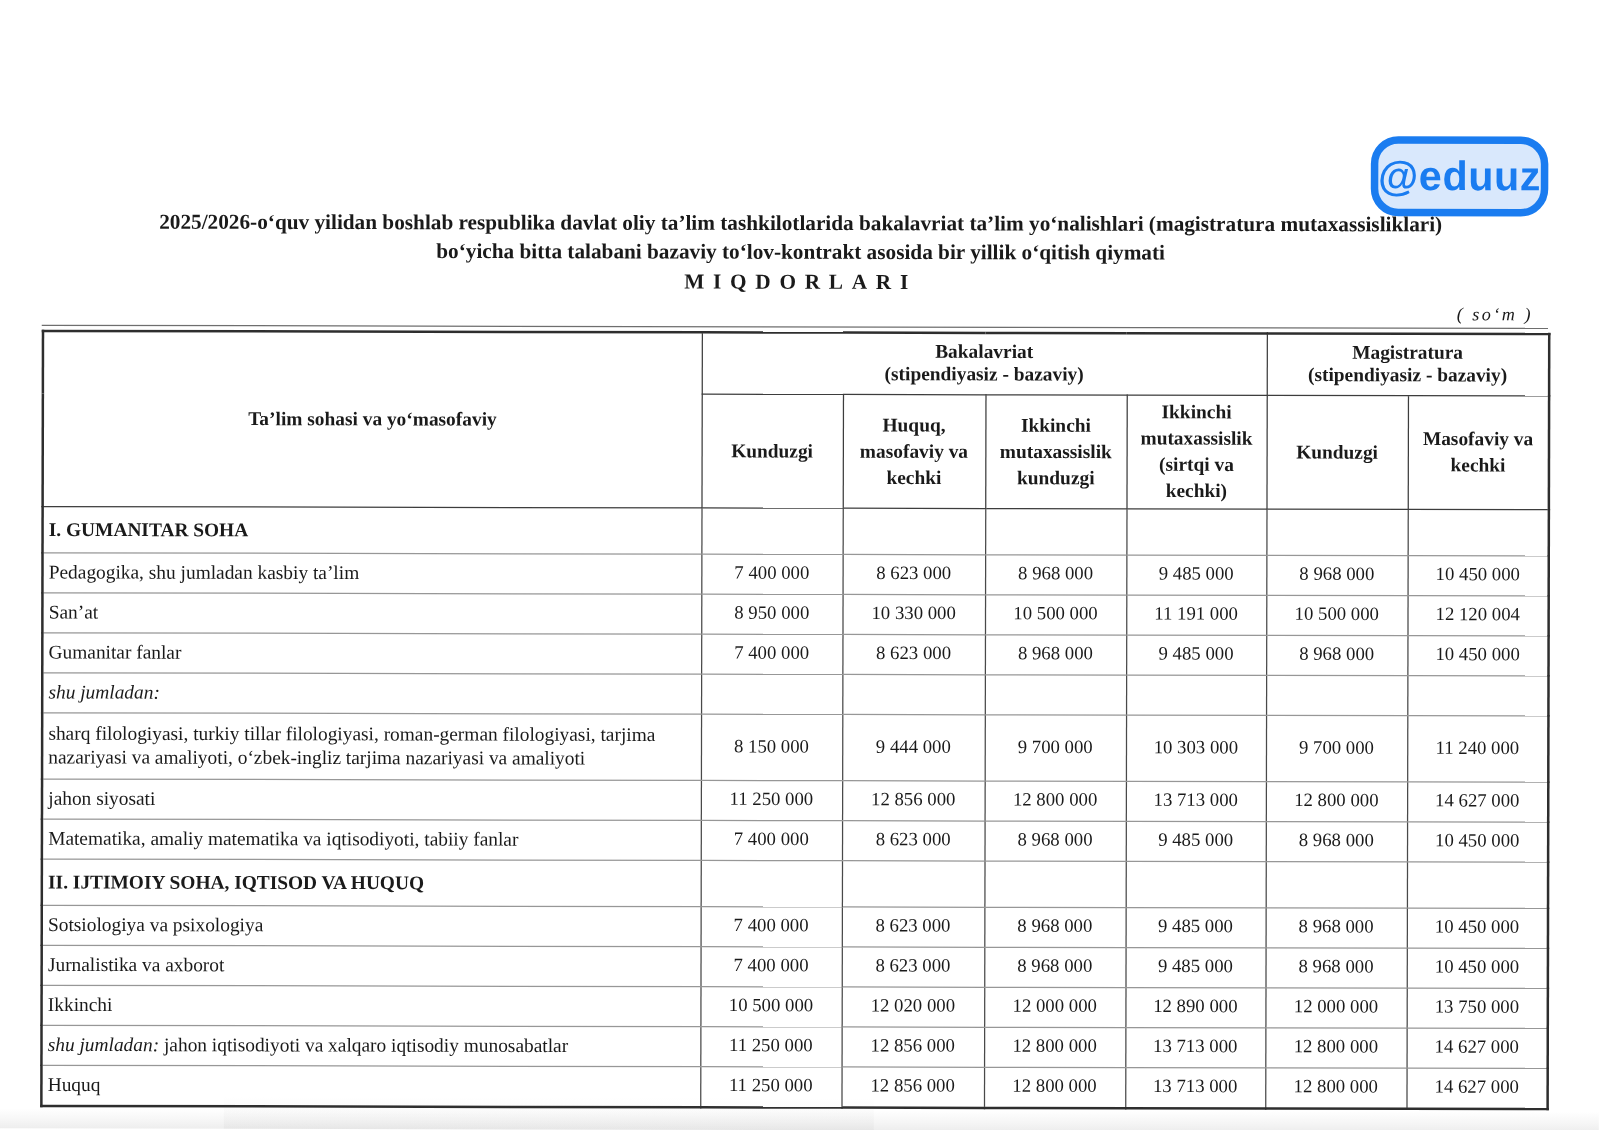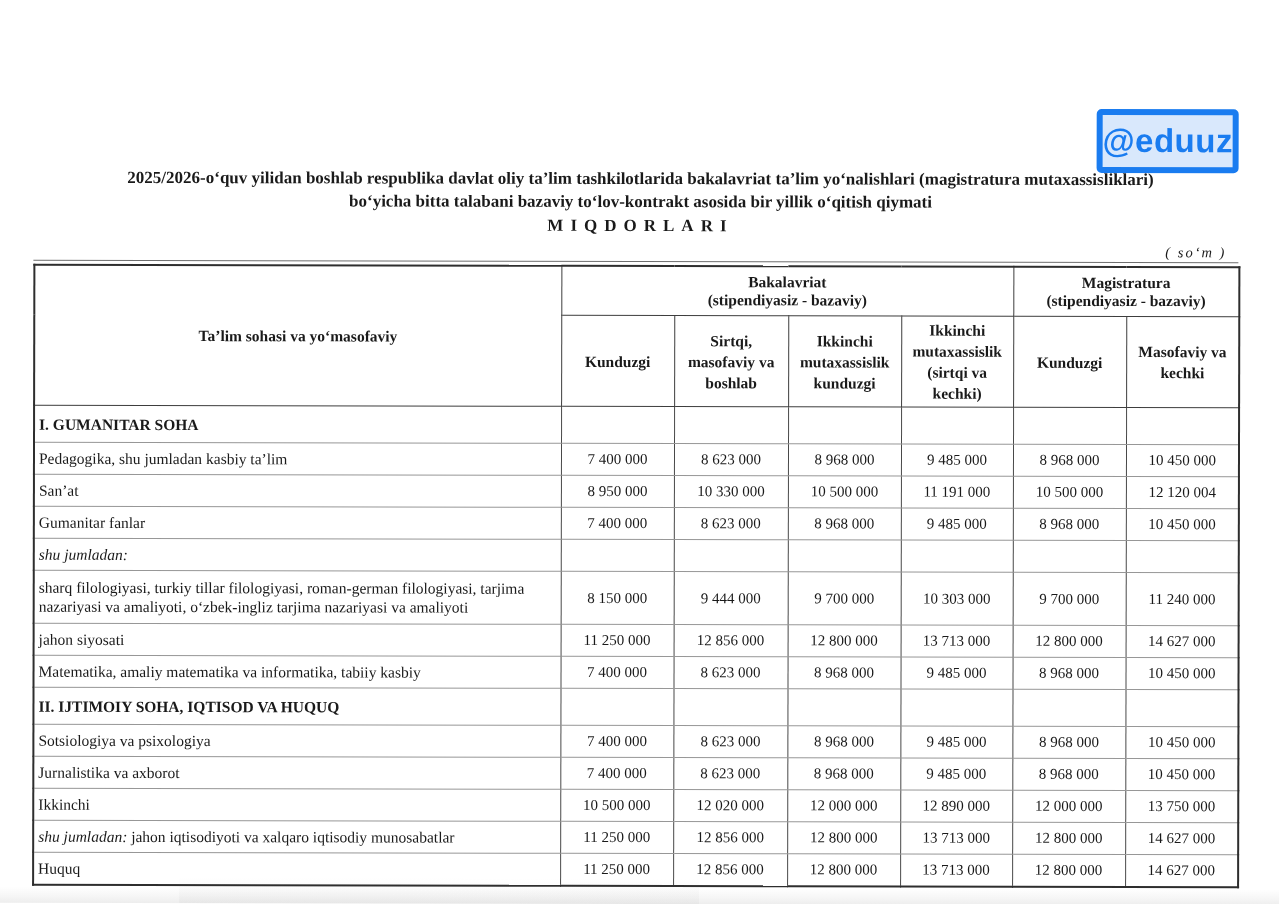--- a/index.html
+++ b/index.html
@@ -2,21 +2,21 @@
 <html><head>
 <meta charset="utf-8">
 <style>
   html,body{margin:0;padding:0;}
   body{width:1280px;height:904px;background:#ffffff;overflow:hidden;
        font-family:"Liberation Serif", serif;color:#1a1a1a;}
   .doc{position:relative;width:1280px;height:904px;background:#fff;transform:rotate(0.12deg);}
 
   
   .badge{position:absolute;top:108px;right:42px;width:130px;height:52px;
-         background:#d9e8fc;border:6px solid #1a7cf0;border-radius:5px;
+         background:#d9e8fc;border:6px solid #1a7cf0;border-radius:22px;
          display:flex;align-items:center;justify-content:center;
          font-family:"Liberation Sans", sans-serif;font-weight:bold;
          font-size:33px;color:#1a7cf0;letter-spacing:0.5px;}
 
   
   .title-block{position:absolute;top:167px;left:40px;width:1200px;text-align:center;
                font-weight:bold;font-size:17px;line-height:23px;}
   .title-line3{letter-spacing:7px;margin-top:1px;}
 
   
@@ -81,21 +81,21 @@
             <div>Bakalavriat</div>
             <div>(stipendiyasiz - bazaviy)</div>
           </th>
           <th colspan="2">
             <div>Magistratura</div>
             <div>(stipendiyasiz - bazaviy)</div>
           </th>
         </tr>
         <tr class="sub-row">
           <th>Kunduzgi</th>
-          <th>Sirtqi, masofaviy va boshlab</th>
+          <th>Huquq, masofaviy va kechki</th>
           <th>Ikkinchi mutaxassislik kunduzgi</th>
           <th>Ikkinchi mutaxassislik (sirtqi va kechki)</th>
           <th>Kunduzgi</th>
           <th>Masofaviy va kechki</th>
         </tr>
       </thead>
       <tbody>
           <tr class="row-section">
             <td class="c-label"><span>I. GUMANITAR SOHA</span></td>
             <td class="c-num"></td>
@@ -153,21 +153,21 @@
           <tr class="row-normal">
             <td class="c-label"><span>jahon siyosati</span></td>
             <td class="c-num">11 250 000</td>
             <td class="c-num">12 856 000</td>
             <td class="c-num">12 800 000</td>
             <td class="c-num">13 713 000</td>
             <td class="c-num">12 800 000</td>
             <td class="c-num">14 627 000</td>
           </tr>
           <tr class="row-normal">
-            <td class="c-label"><span>Matematika, amaliy matematika va informatika, tabiiy kasbiy</span></td>
+            <td class="c-label"><span>Matematika, amaliy matematika va iqtisodiyoti, tabiiy fanlar</span></td>
             <td class="c-num">7 400 000</td>
             <td class="c-num">8 623 000</td>
             <td class="c-num">8 968 000</td>
             <td class="c-num">9 485 000</td>
             <td class="c-num">8 968 000</td>
             <td class="c-num">10 450 000</td>
           </tr>
           <tr class="row-section">
             <td class="c-label"><span>II. IJTIMOIY SOHA, IQTISOD VA HUQUQ</span></td>
             <td class="c-num"></td>

